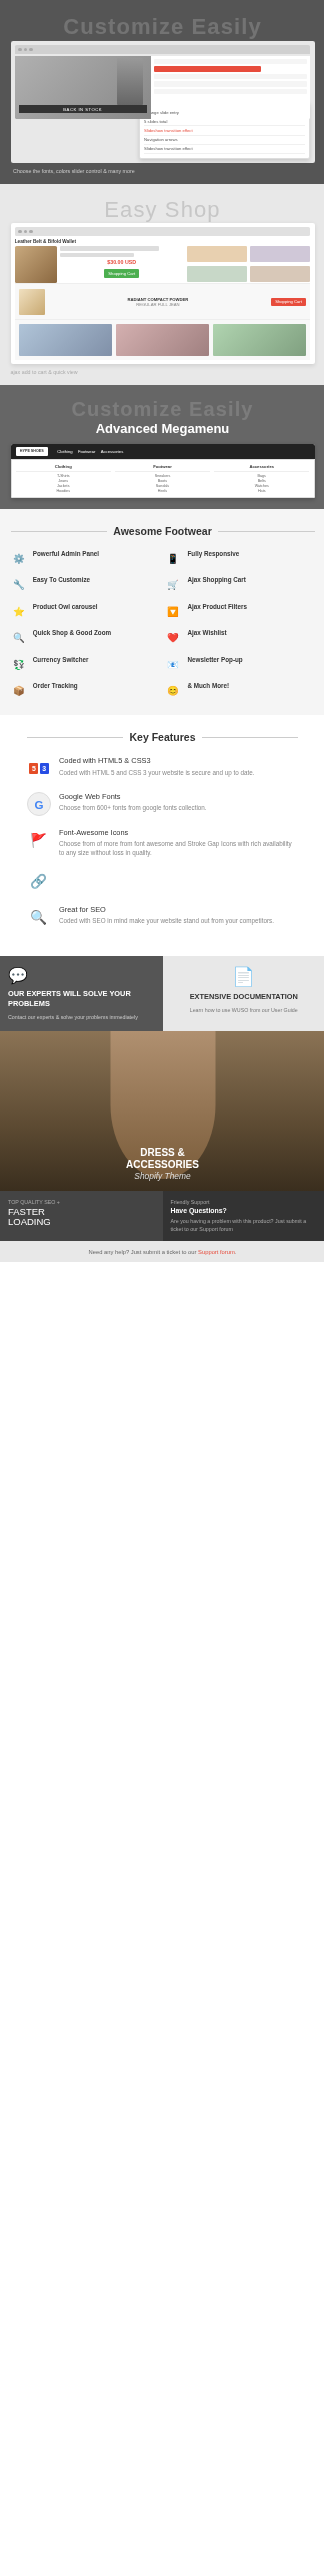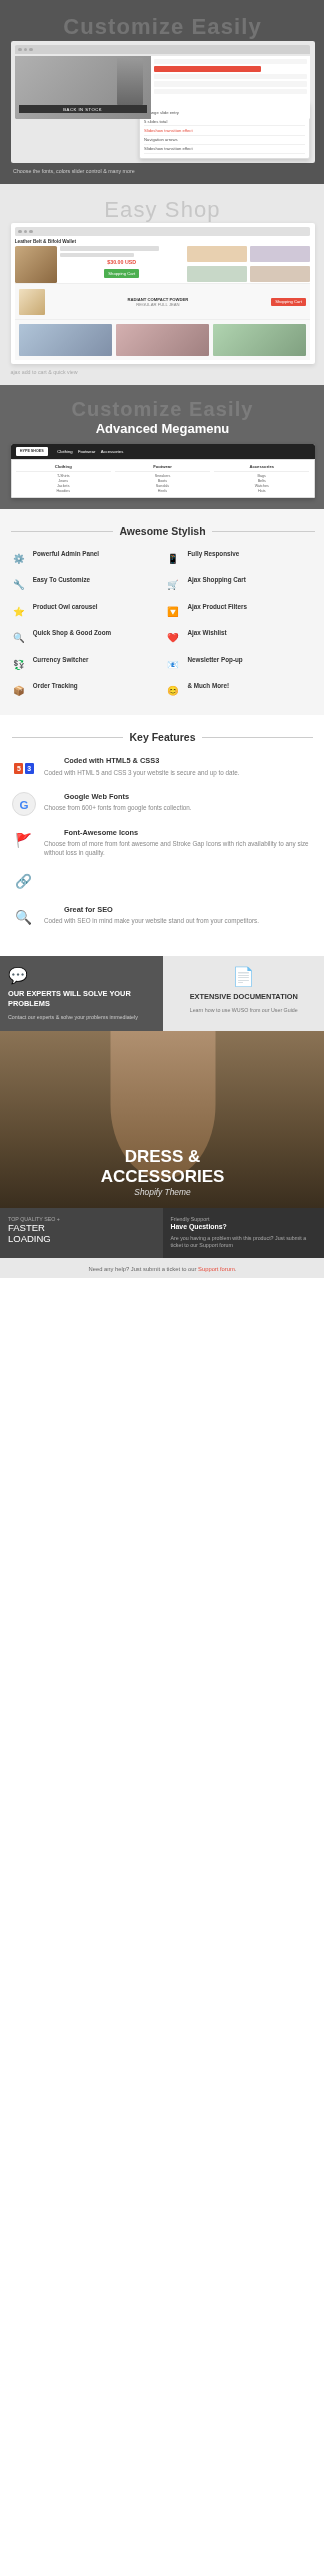--- a/index.html
+++ b/index.html
@@ -355,21 +355,21 @@
     .feature-title {
       font-size: 6.3px;
       font-weight: bold;
       color: #333;
       margin-bottom: 1.1px;
     }
 
     
     .section-key-features {
       background: #fff;
-      padding: 16px 12px;
+      padding: 16px 27px;
     }
     .section-key-features .section-heading {
       display: flex;
       align-items: center;
       justify-content: center;
       gap: 6.3px;
       margin-bottom: 13px;
     }
     .section-key-features .heading-line {
       flex: 1;
@@ -393,24 +393,23 @@
       flex-shrink: 0;
       display: flex;
       align-items: center;
       justify-content: center;
       font-size: 13.7px;
       color: #555;
     }
     .key-feature-text {}
     .key-feature-title {
       font-size: 7.4px;
-      font-weight: bold;
+      font-weight: normal;
       color: #333;
       margin-bottom: 2.1px;
-      margin-left: 20px;
     }
     .key-feature-desc {
       font-size: 6.3px;
       color: #888;
       line-height: 1.5;
     }
 
     
     .section-experts-docs {
       display: flex;
@@ -486,21 +485,21 @@
       height: 148px;
       background: linear-gradient(180deg, #b09070 0%, #7a5c3a 100%);
       border-radius: 0 0 50% 50%;
     }
     .hero-text-overlay {
       position: relative;
       z-index: 2;
       margin-top: 105px;
     }
     .hero-title {
-      font-size: 17px;
+      font-size: 10px;
       font-weight: bold;
       color: #fff;
       text-transform: uppercase;
       line-height: 1.2;
     }
     .hero-subtitle {
       font-size: 8.4px;
       color: #ddd;
       font-style: italic;
     }
@@ -742,21 +741,21 @@
         <div class="megamenu-col-item">Watches</div>
         <div class="megamenu-col-item">Hats</div>
       </div>
     </div>
   </div>
 </div>
 
 <div class="section-features">
   <div class="section-heading">
     <div class="heading-line"></div>
-    <div class="heading-text">Awesome Stylish</div>
+    <div class="heading-text">Awesome Footwear</div>
     <div class="heading-line"></div>
   </div>
   <div class="features-grid">
 
     <div class="feature-item">
       <div class="feature-icon">⚙️</div>
       <div class="feature-text-block">
         <div class="feature-title">Powerful Admin Panel</div>
       </div>
     </div>

